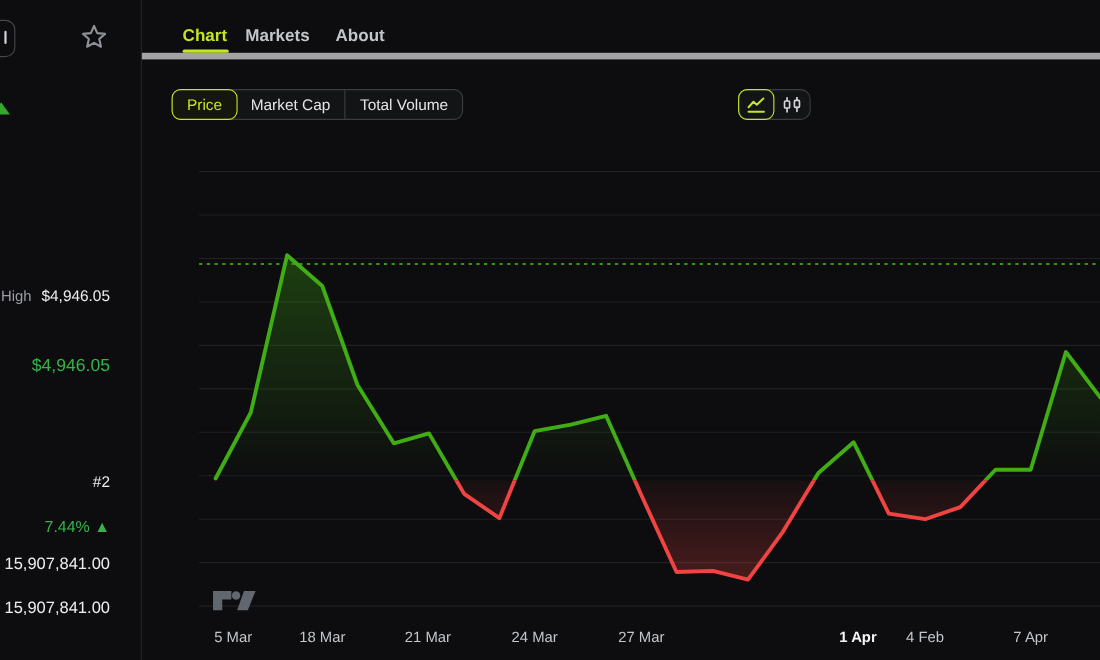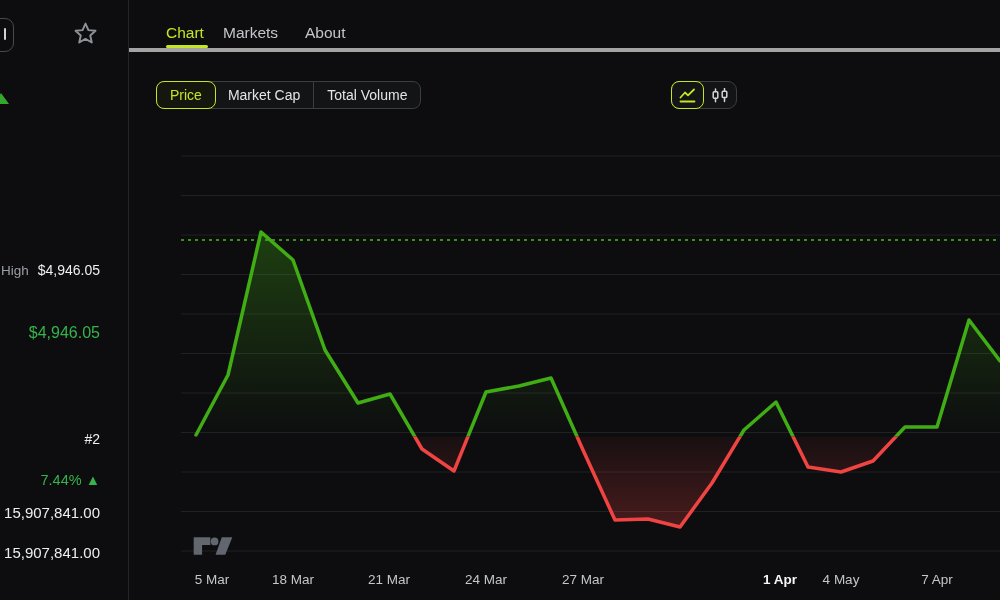--- a/index.html
+++ b/index.html
@@ -22,21 +22,21 @@
   .row-ath{top:324px;font-size:16px;color:#34b44a;}
   .row-ath .stat-value{color:#34b44a;font-size:16px;}
   .row-rank{top:430px;}
   .row-chg{top:471px;}
   .row-chg .stat-value{color:#34b44a;font-size:14.5px;}
   .row-sup1{top:504px;}
   .row-sup1 .stat-value,.row-sup2 .stat-value{font-size:15px;}
   .row-sup2{top:544px;}
   
   .main{position:absolute;left:129px;top:0;width:871px;height:600px;}
-  .tabbar{position:absolute;left:0;top:0;width:871px;height:48px;border-bottom:4px solid #a3a3a3;}
+  .tabbar{position:absolute;left:0;top:0;width:871px;height:48px;border-bottom:6px solid #a3a3a3;font-weight:bold;}
   .tab{position:absolute;top:24px;font-size:15.5px;color:#c2c5ca;cursor:pointer;}
   .tab.active{color:#c3e524;}
   .tab-underline{position:absolute;left:37px;top:45px;width:42px;height:3px;background:#c3e524;border-radius:2px;}
   .tab-chart{left:37px;}
   .tab-markets{left:94px;}
   .tab-about{left:176px;}
   
   .seg{position:absolute;left:27px;top:81px;height:28px;display:flex;align-items:stretch;
        border:1px solid #3b3d41;border-radius:8px;background:#131416;box-sizing:border-box;}
   .seg-cell{display:flex;align-items:center;padding:0 13px;font-size:14px;color:#e3e5e8;box-sizing:border-box;cursor:pointer;}
@@ -92,21 +92,21 @@
     <path d="M196,435 L228,375 L261,232 L293,260 L325,350 L358,403 L390,394 L422,449 L454,471 L486,392 L519,386 L551,378 L583,450 L615,520 L648,519 L680,527 L712,483 L744,430 L776,402 L808,467 L841,472 L873,461 L905,427 L937,427 L969,320 L1000,361" fill="none" stroke="#f04442" stroke-width="3.5" stroke-linejoin="round" stroke-linecap="round" clip-path="url(#clipBelow)"></path>
   </svg>
 
 <div class="xlabels">
     <div class="xlabel" style="left: 200px; margin-left: 12px;">5 Mar</div>
     <div class="xlabel" style="left: 293px;">18 Mar</div>
     <div class="xlabel" style="left: 389px;">21 Mar</div>
     <div class="xlabel" style="left: 486px;">24 Mar</div>
     <div class="xlabel" style="left: 583px;">27 Mar</div>
     <div class="xlabel bold" style="left: 744px; margin-left: 36px;">1 Apr</div>
-    <div class="xlabel" style="left: 841px;">4 May</div>
+    <div class="xlabel" style="left: 841px;">4 Feb</div>
     <div class="xlabel" style="left: 937px;">7 Apr</div>
   </div>
 
 <svg class="tv-logo" width="40" height="20" viewBox="0 0 30 14">
   <g fill="#62666e">
     <path d="M0.5,0.5 H13 V6.2 H6.8 V13.5 H0.5 Z"></path>
     <circle cx="16.2" cy="3.6" r="2.9"></circle>
     <path d="M18.6,0.5 H26.5 L21.2,13.5 H13.9 Z" transform="translate(3,0)"></path>
   </g>
 </svg>

